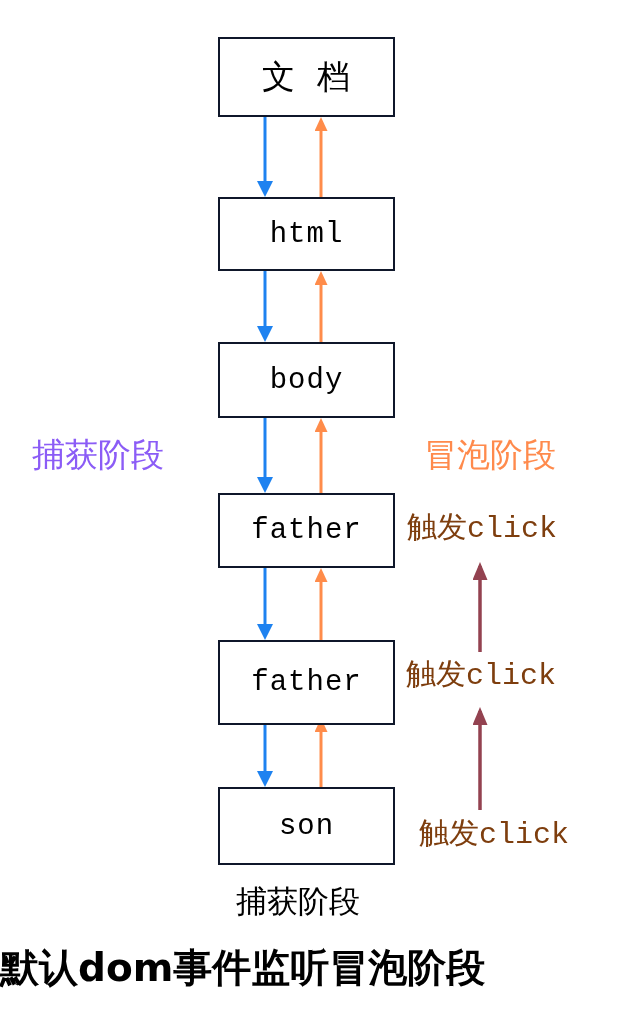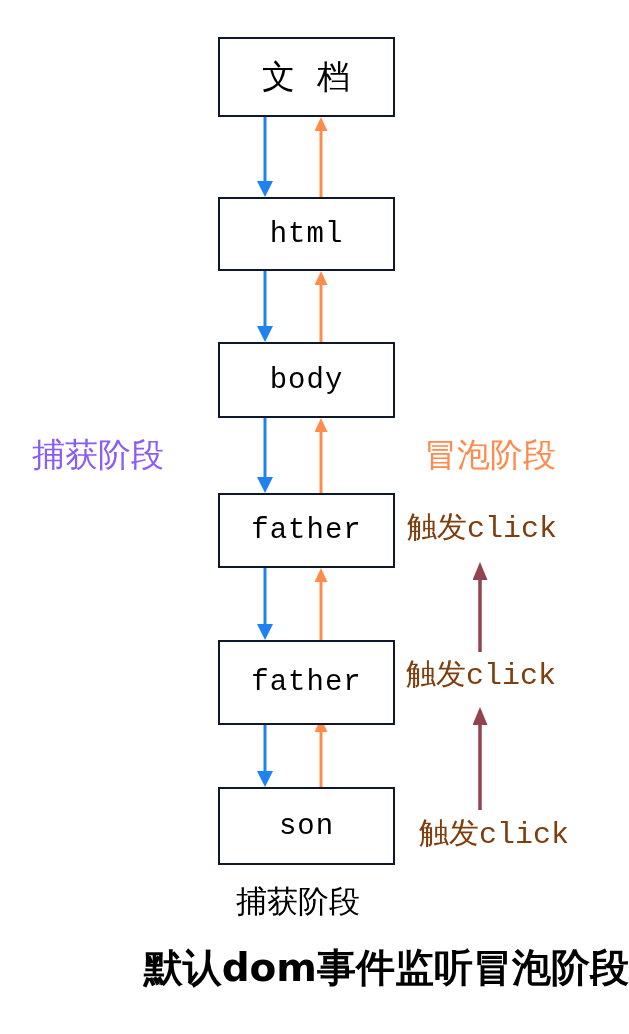--- a/index.html
+++ b/index.html
@@ -65,21 +65,21 @@
     position: absolute;
     left: 236px; top: 882px;
     font-size: 31px;
     line-height: 38px;
     white-space: nowrap;
   }
   .main-title {
     position: absolute;
     left: 0; top: 944px;
     width: 629px;
-    text-align: right;
+    text-align: left;
     font-size: 39px;
     line-height: 48px;
     font-weight: bold;
     white-space: nowrap;
   }
 </style>
 </head>
 <body>
 
 <div id="canvas">

